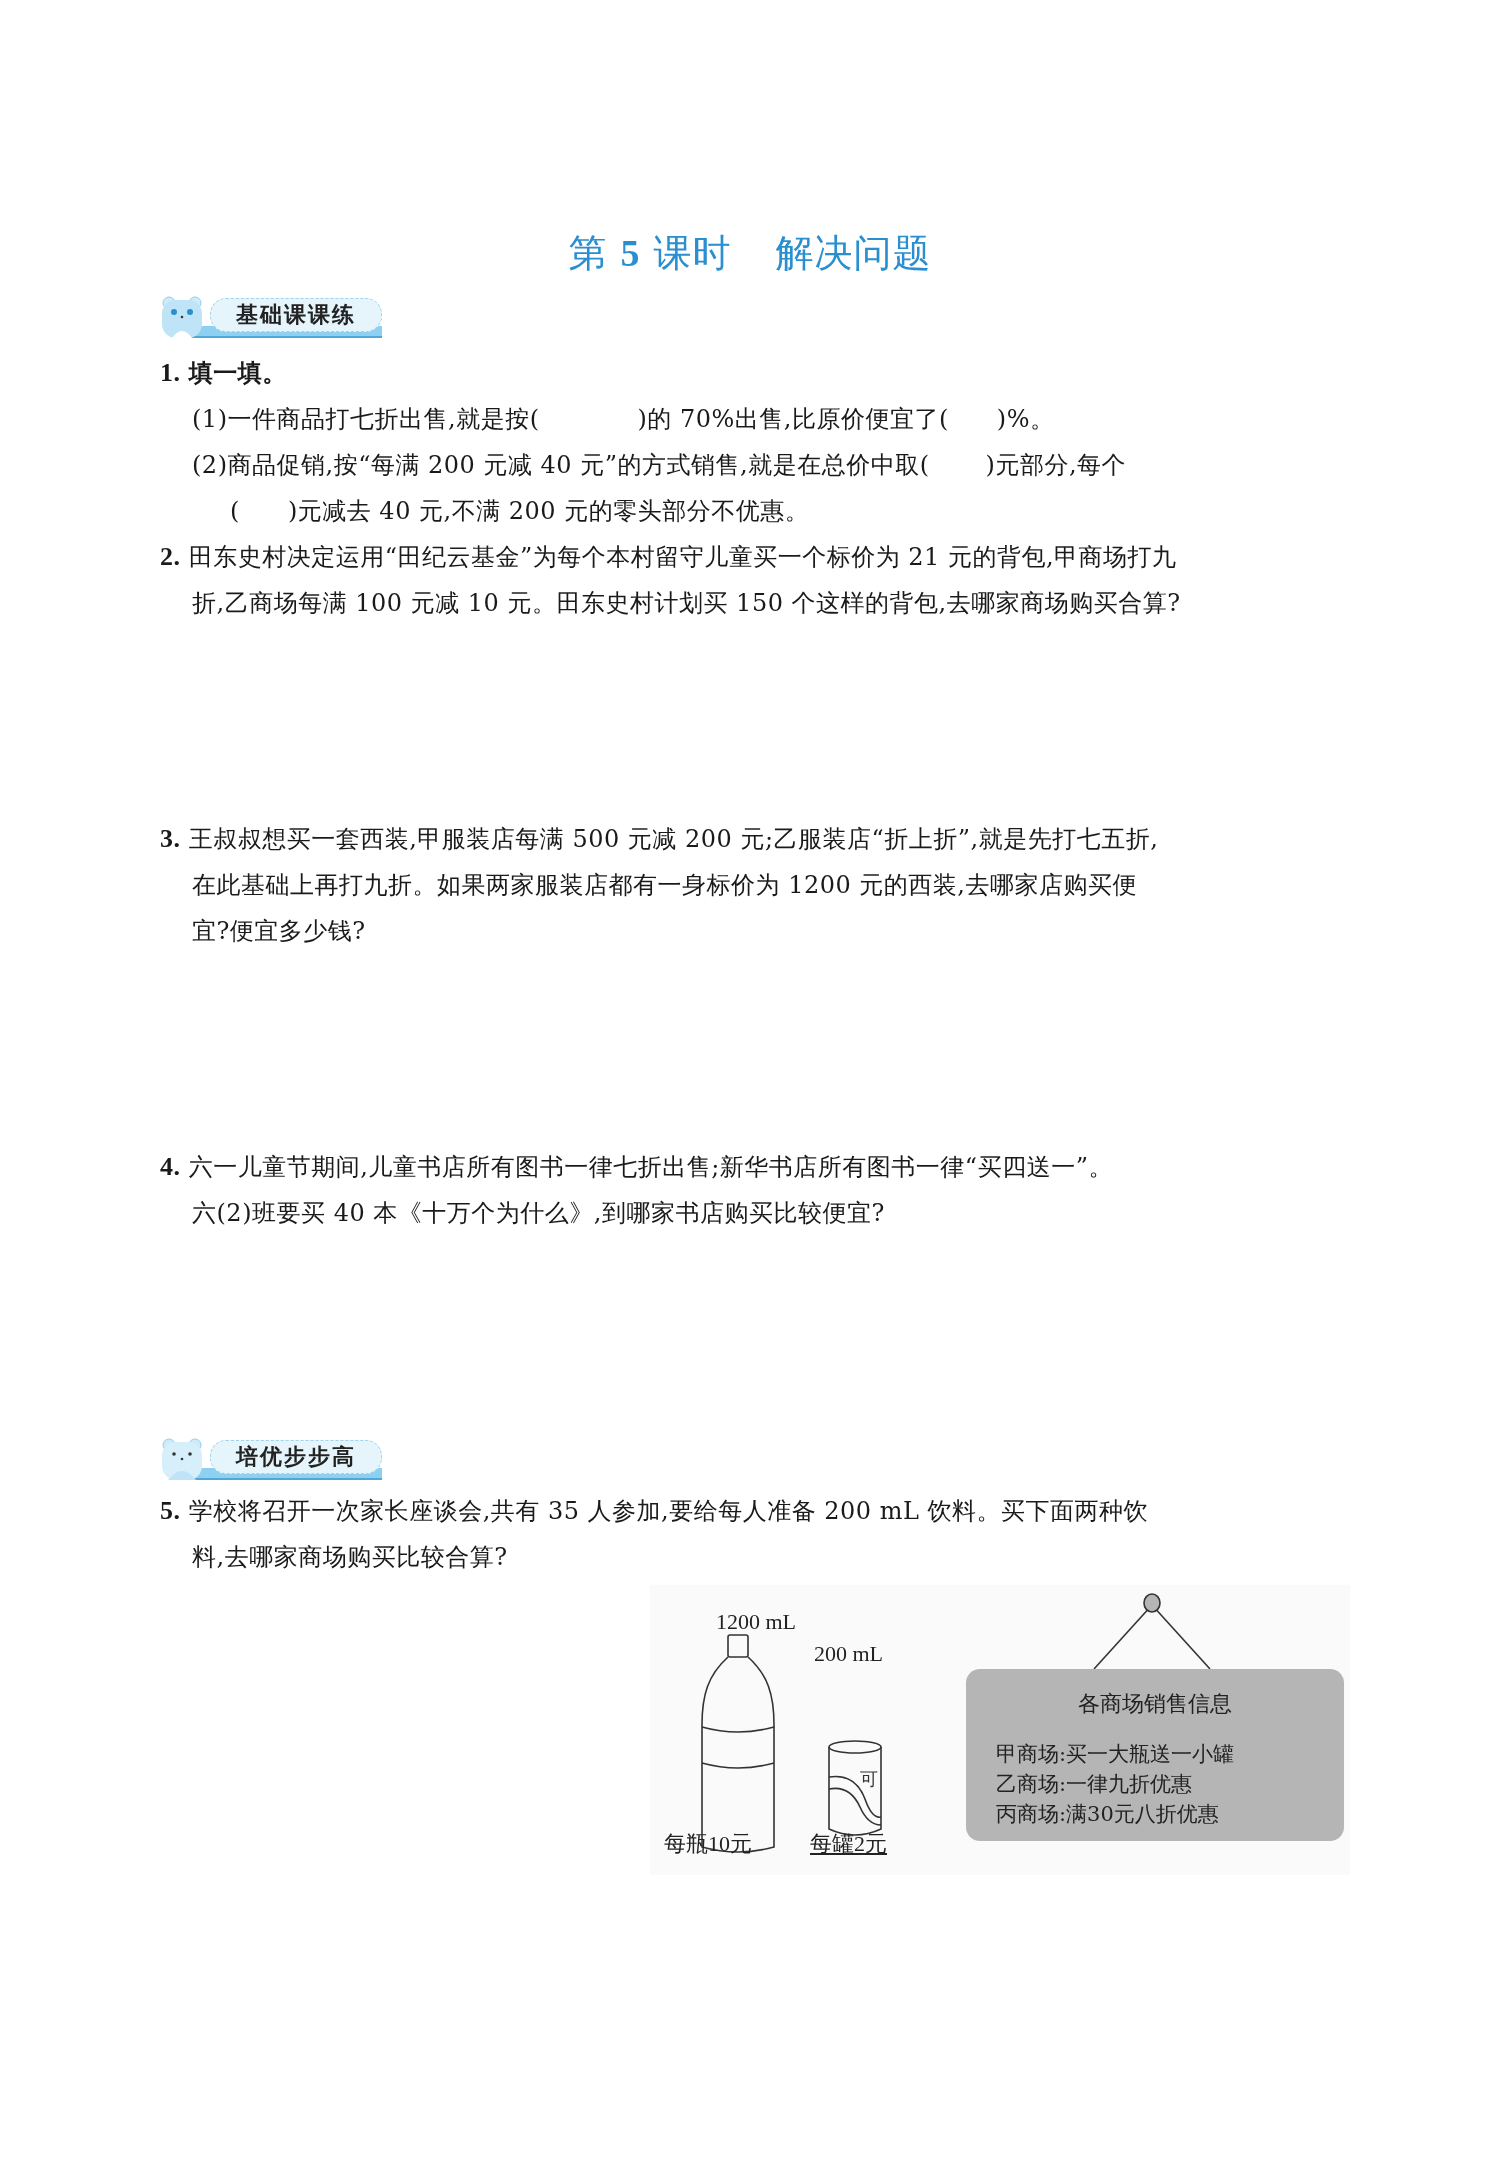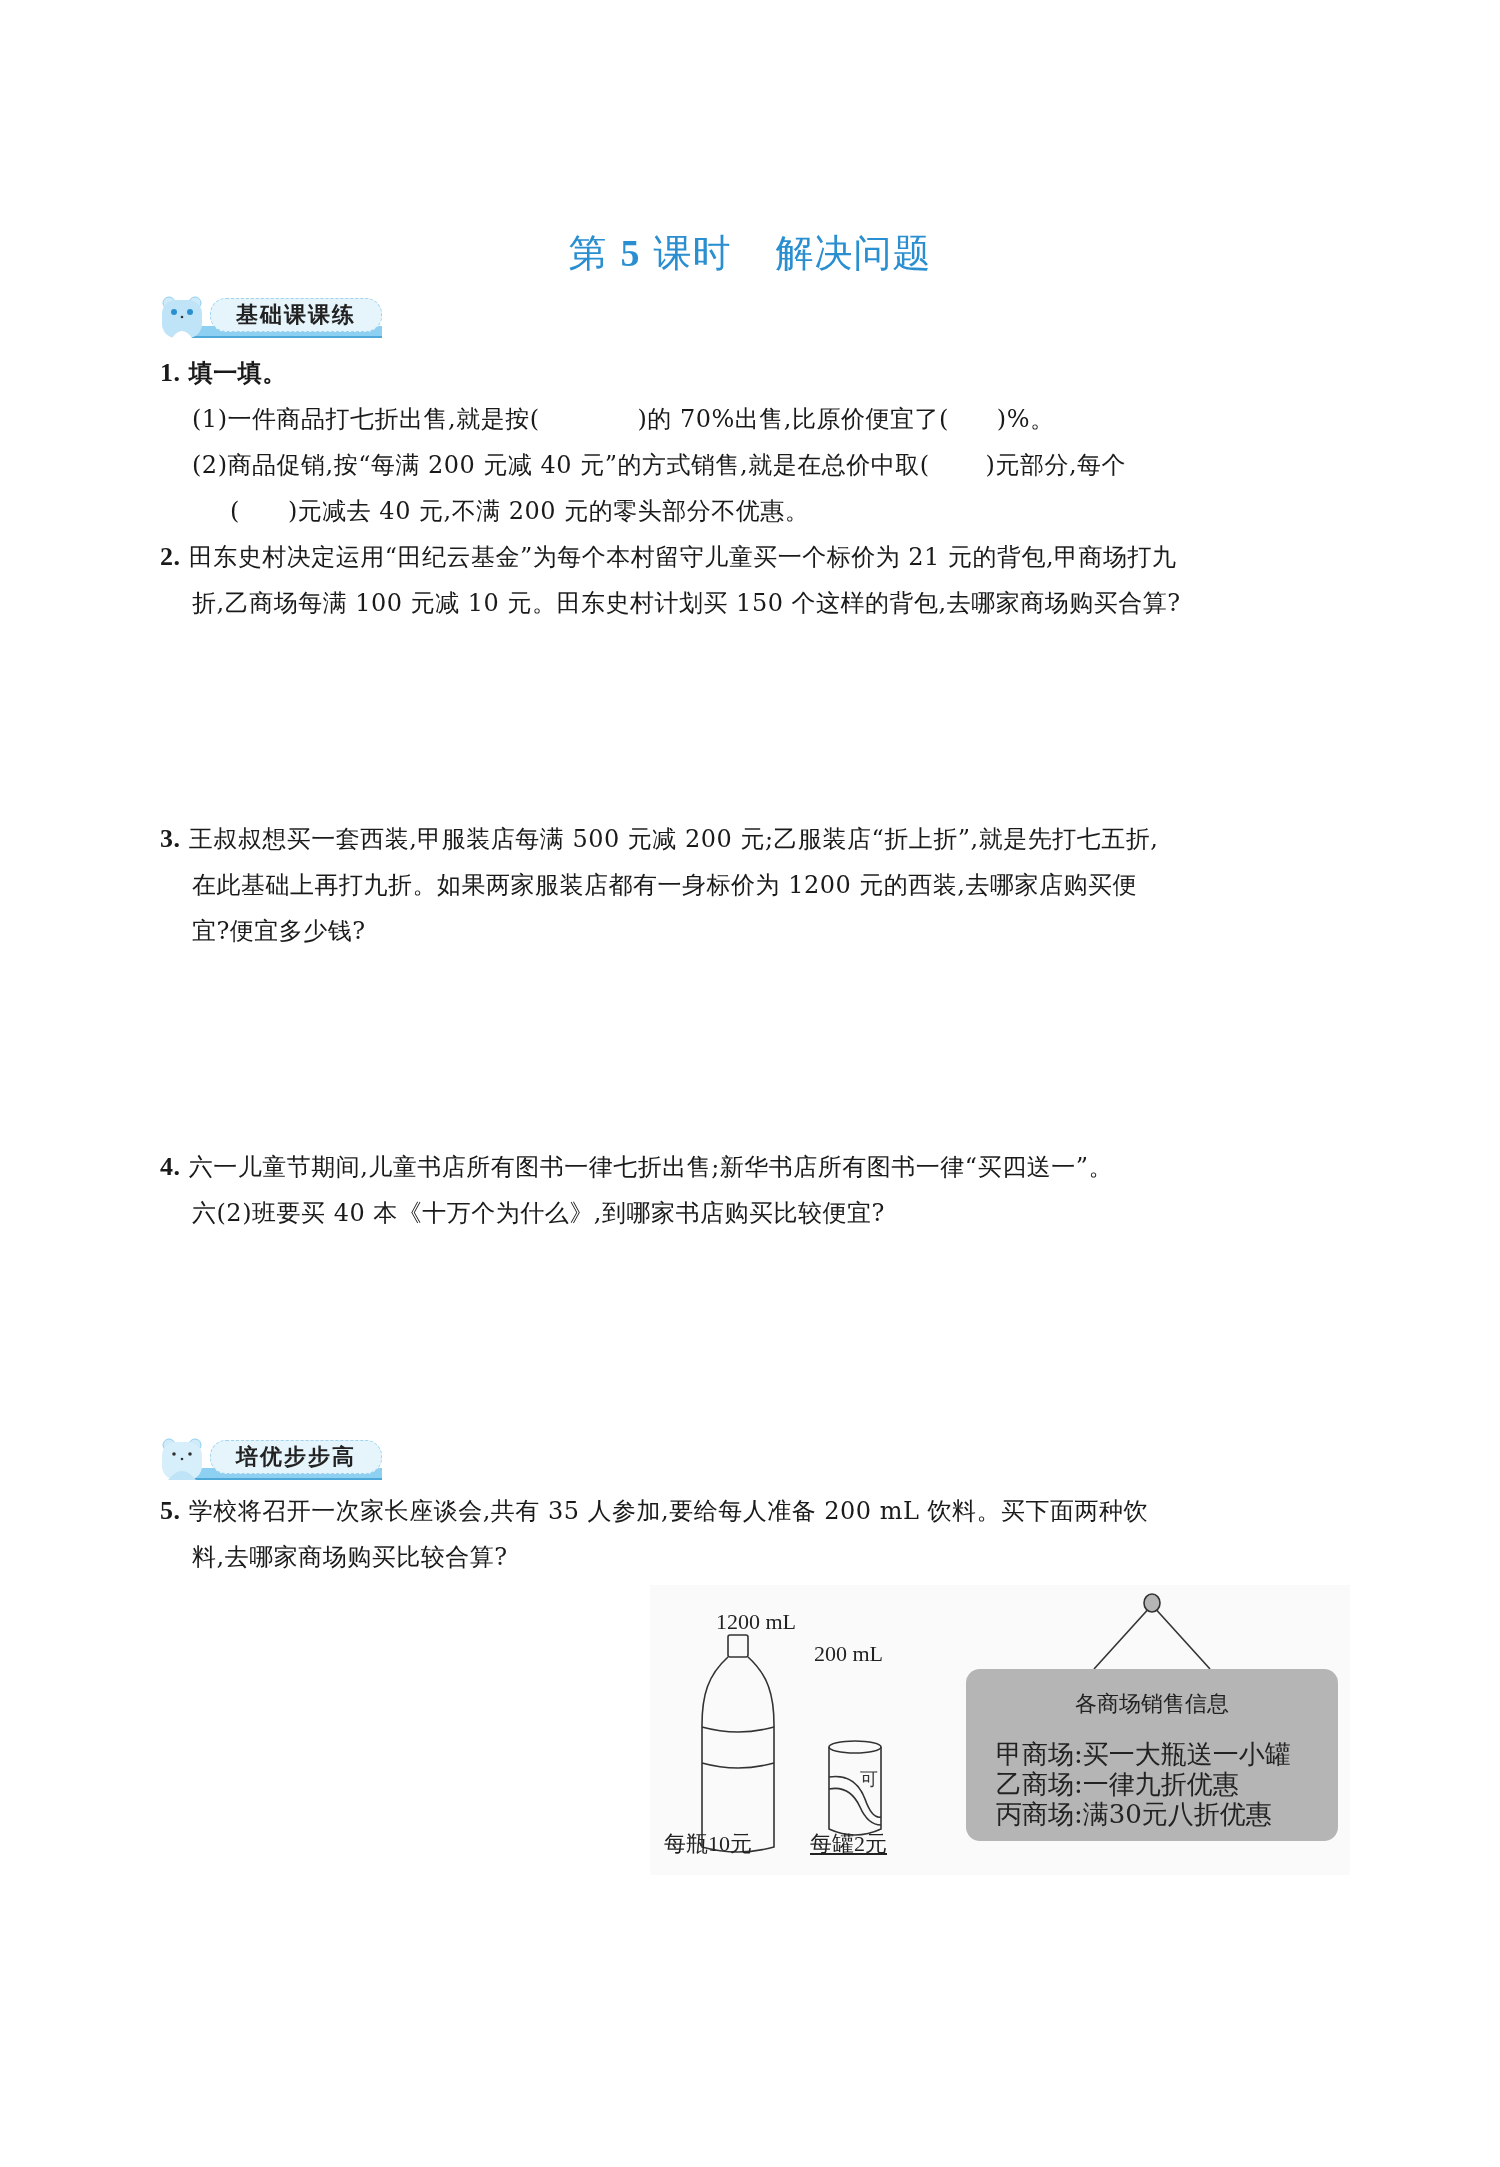--- a/index.html
+++ b/index.html
@@ -47,24 +47,24 @@
       position: absolute; left: 650px; top: 1585px; width: 700px; height: 290px;
       background: #fafafa;
     }
     .figure svg { position: absolute; left: 0; top: 0; }
     .fig-label {
       position: absolute; font-family: "Liberation Serif", serif; font-size: 22px; color: #222;
     }
     .sign {
       position: absolute; left: 316px; top: 84px; width: 372px; height: 172px;
       background: #b5b5b5; border-radius: 14px;
-      font-family: "DejaVu Serif", serif; color: #222;
+      font-family: "DejaVu Serif", serif; color: #222; padding-left: 6px;
     }
     .sign .sign-title { position: absolute; left: 0; right: 0; top: 20px; text-align: center; font-size: 22px; }
-    .sign .rows { position: absolute; left: 30px; top: 70px; font-size: 26px; line-height: 30px; }
+    .sign .rows { position: absolute; left: 30px; top: 70px; font-size: 21px; line-height: 30px; }
   </style>
 </head>
 <body>
 
 <div class="title">
   <span>第</span>
   <span class="num">5</span>
   <span>课时</span><span class="gap"></span><span>解决问题</span>
 </div>
 

